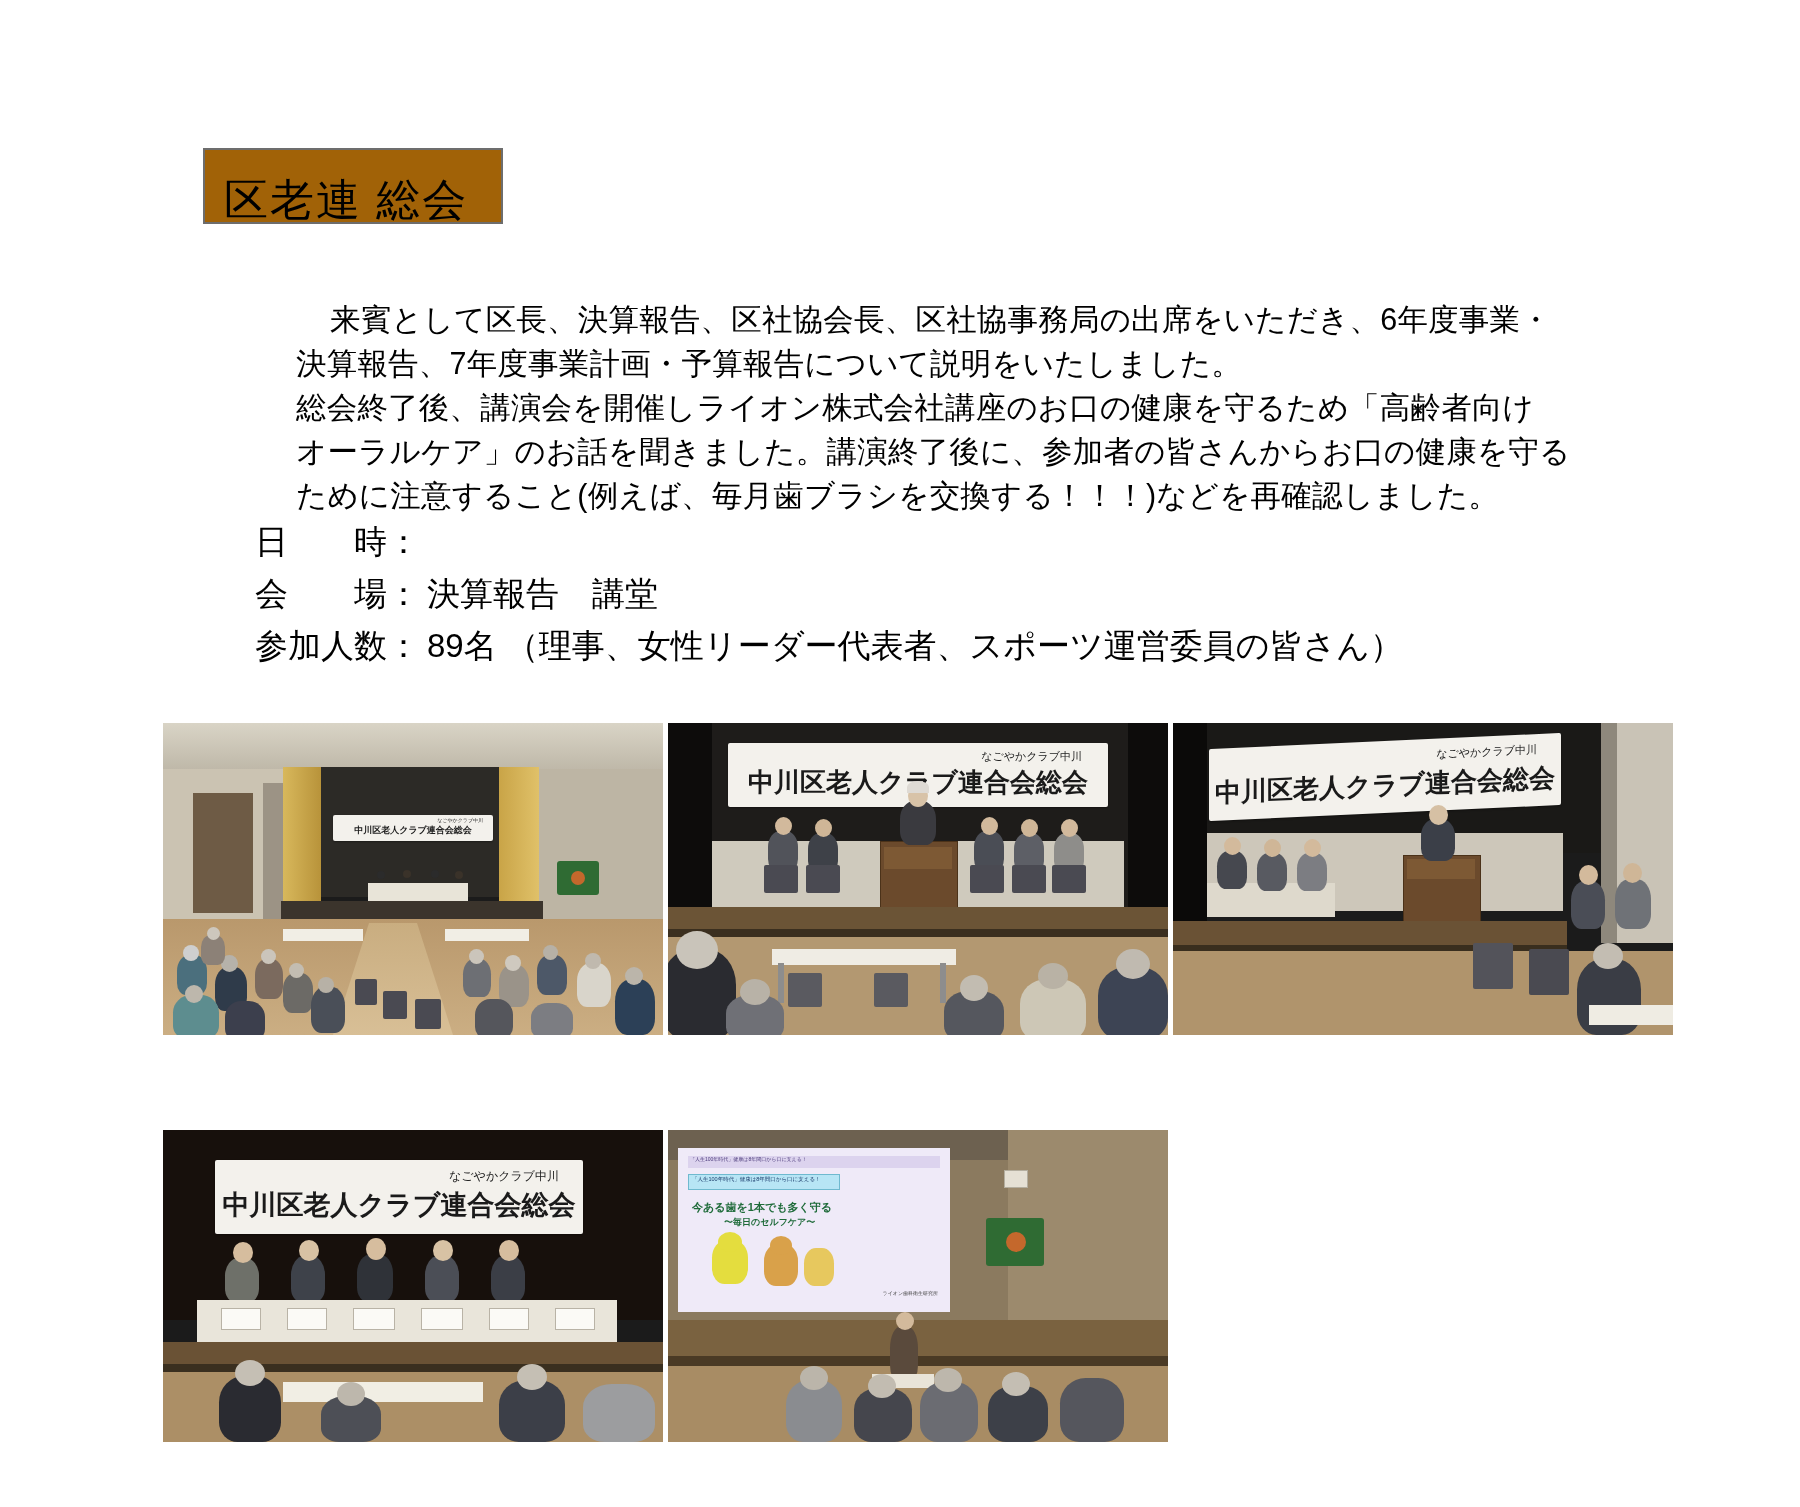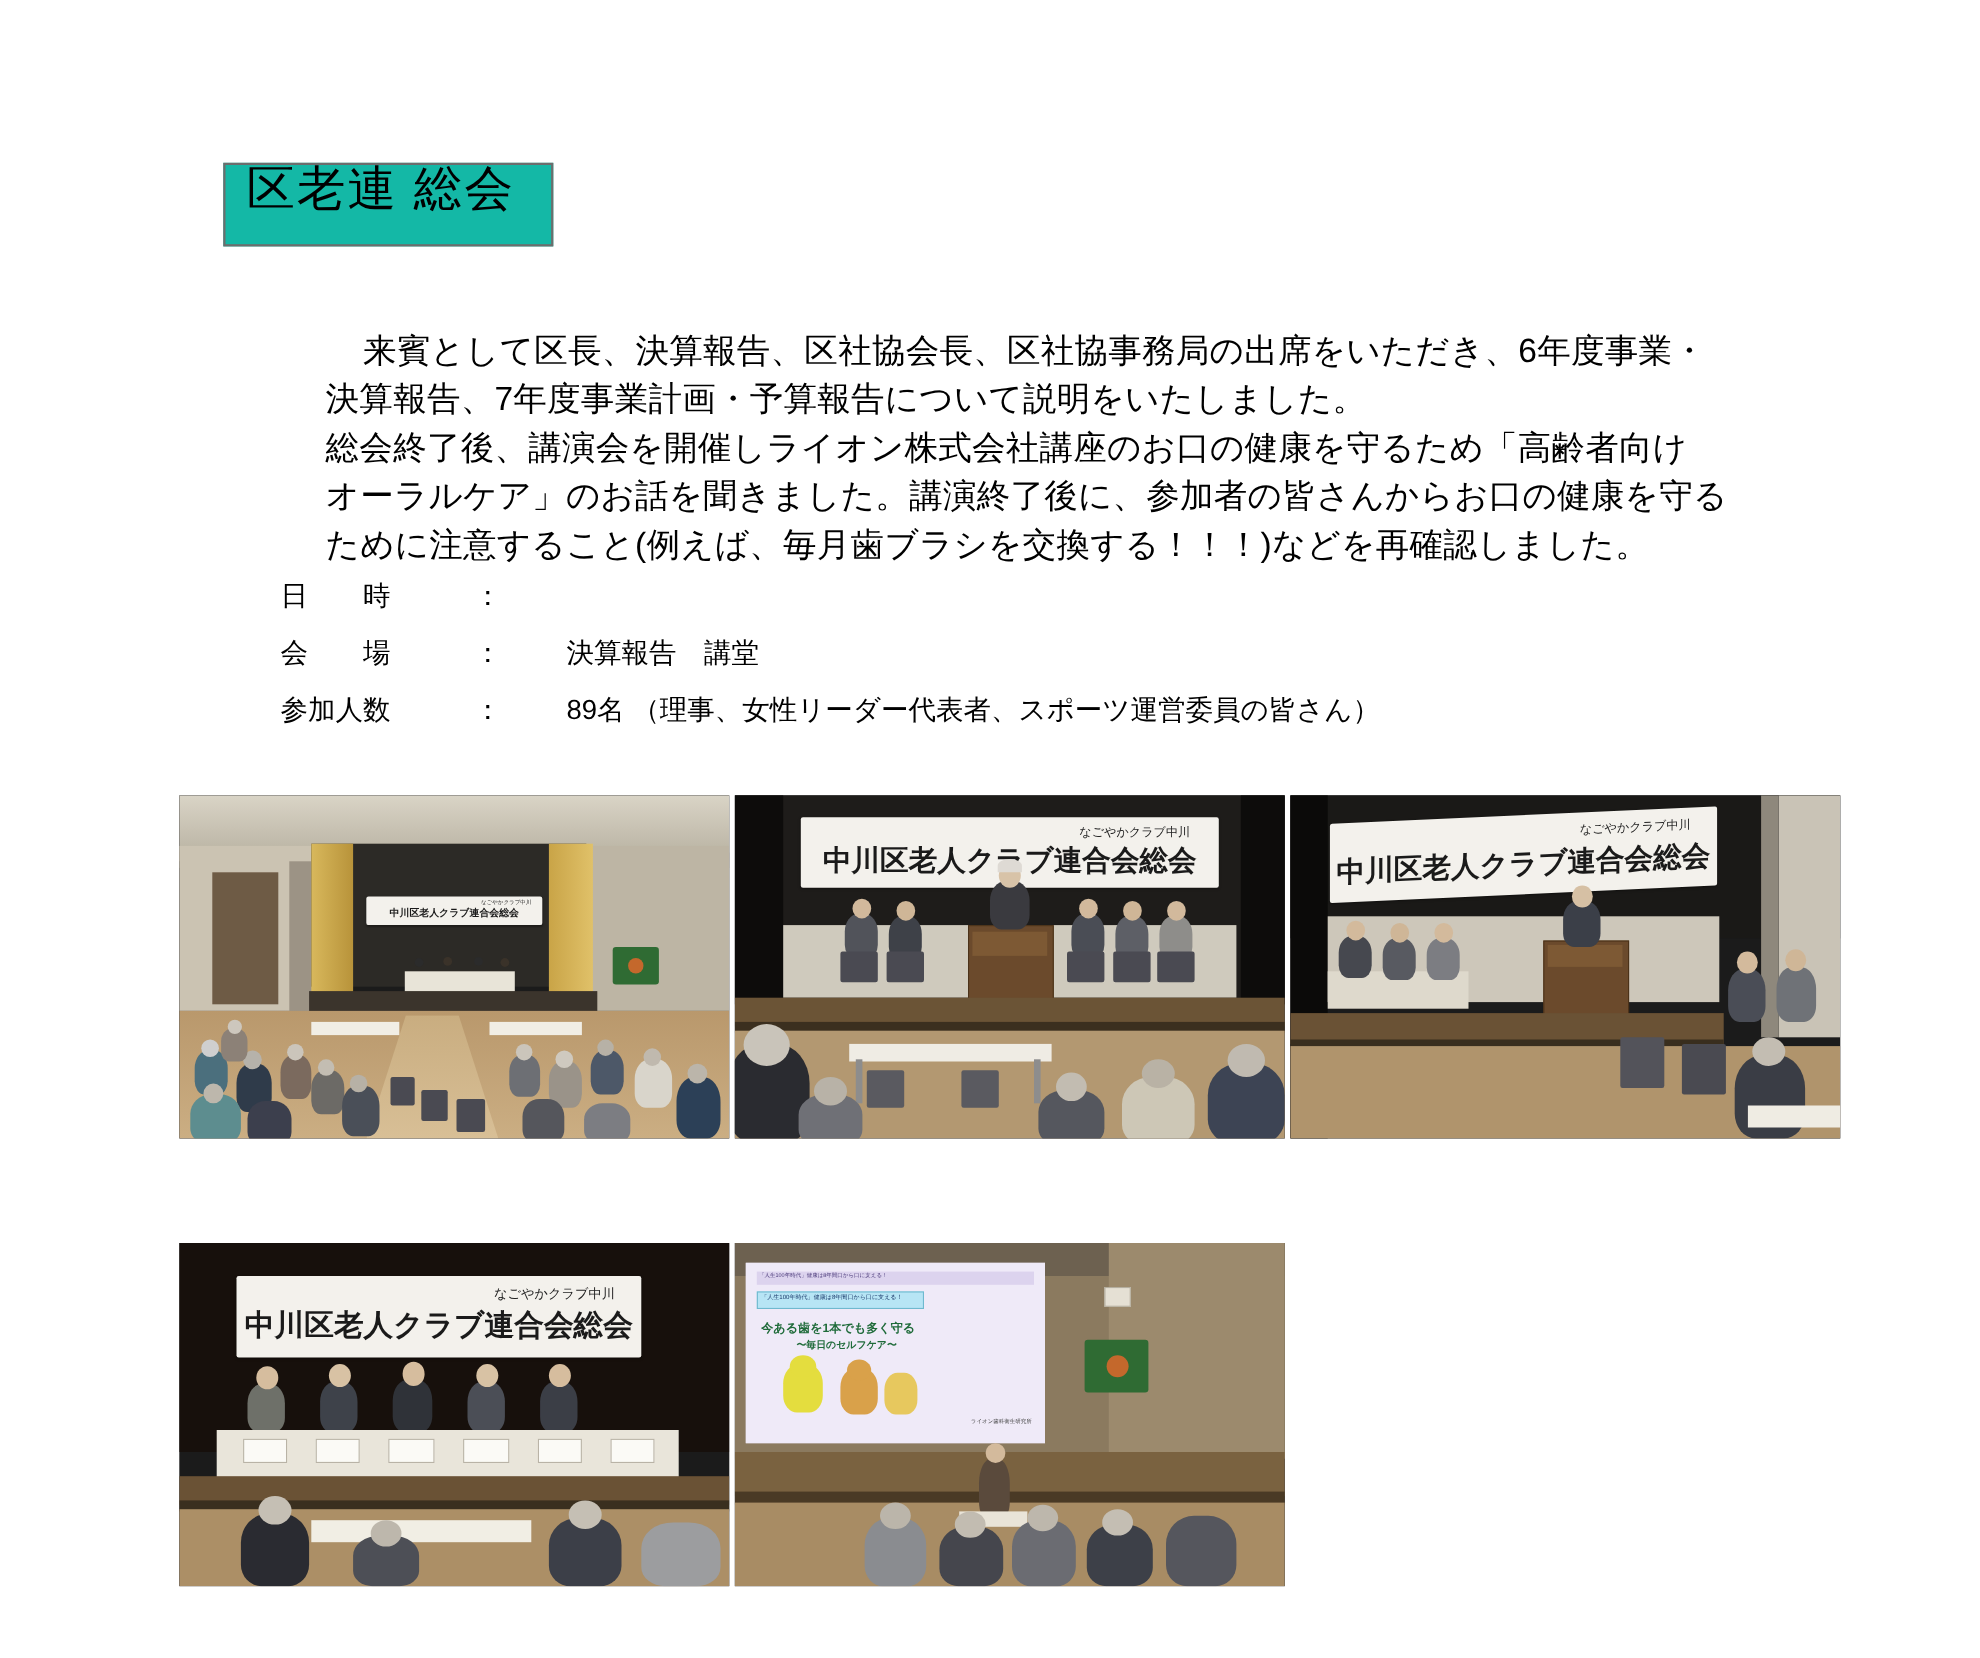--- a/index.html
+++ b/index.html
@@ -17,24 +17,24 @@
   }
 
   
   .title-box {
     position: absolute;
     left: 203px;
     top: 148px;
     width: 300px;
     height: 76px;
     border: 2px solid #6d6d6d;
-    background: #14b8a6;
+    background: #a16207;
     box-sizing: border-box;
     display: flex;
-    align-items: flex-start;
+    align-items: flex-end;
     padding-left: 19px;
   }
   .title-text {
     font-size: 44px;
     letter-spacing: 2px;
     line-height: 1;
     white-space: nowrap;
   }
 
   
@@ -55,25 +55,24 @@
   }
 
   
   .info-block {
     position: absolute;
     left: 255px;
     top: 516px;
     width: 1400px;
   }
   .info-row {
-    font-size: 25px;
+    font-size: 33px;
     line-height: 52px;
     white-space: nowrap;
     display: flex;
-    gap: 44px;
   }
   .info-label {
     display: inline-block;
     min-width: 132px;
   }
   .info-sep {
     display: inline-block;
     width: 40px;
   }
   .info-value {

